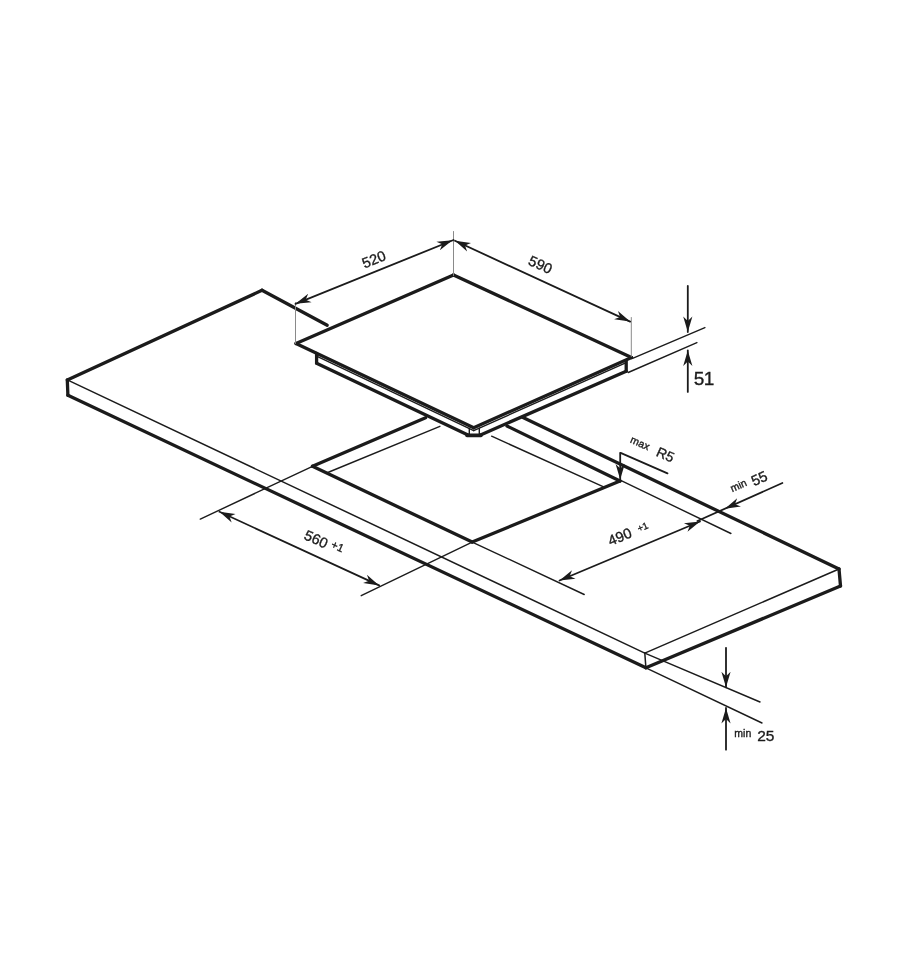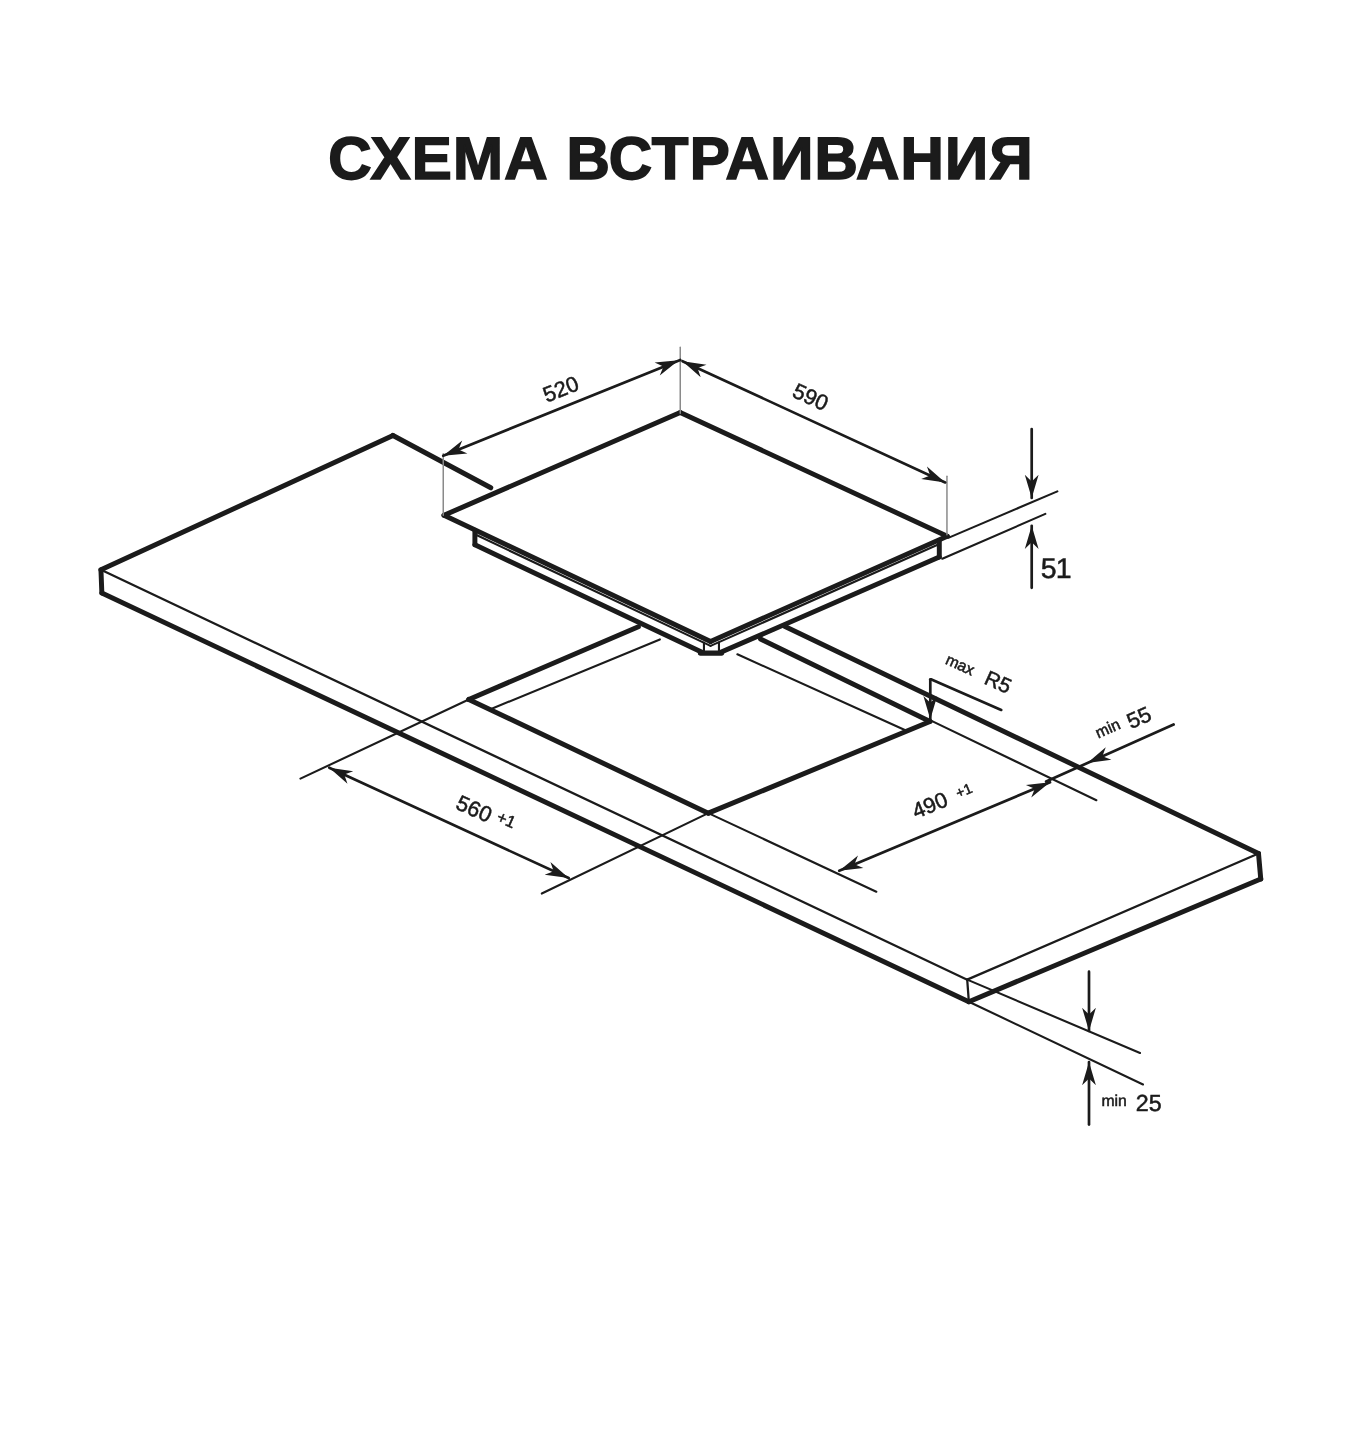--- a/index.html
+++ b/index.html
@@ -6,21 +6,20 @@
   .page{position:relative;transform:translateZ(0);-webkit-font-smoothing:antialiased;width:908px;height:960px;background:#fff;overflow:hidden;}
   .title{position:absolute;left:0;top:84px;width:908px;text-align:center;
     font-family:"Liberation Sans", sans-serif;font-weight:bold;font-size:40px;
     letter-spacing:0.8px;color:#1b1b1b;-webkit-text-stroke:1.1px #1b1b1b;white-space:nowrap;}
   svg{position:absolute;left:0;top:0;}
   text{font-family:"Liberation Sans", sans-serif;fill:#1b1b1b;}
 </style>
 </head>
 <body>
 <div class="page">
-  <div class="title">СХЕМА ВСТРАИВАНИЯ</div>
   <svg width="908" height="960" viewBox="0 0 908 960">
     <g stroke="#1b1b1b" fill="none" stroke-linecap="round">
 
       <g stroke-width="3.3">
         <path d="M67.3 379.9 L67.9 395.3"></path>
         <path d="M67.3 379.9 L262 290.3"></path>
         <path d="M262 290.3 L327.2 325.2"></path>
         <path d="M523 417.5 L839 569"></path>
         <path d="M839 569 L840.5 586"></path>
         <path d="M840.5 586 L645.9 667.8"></path>

